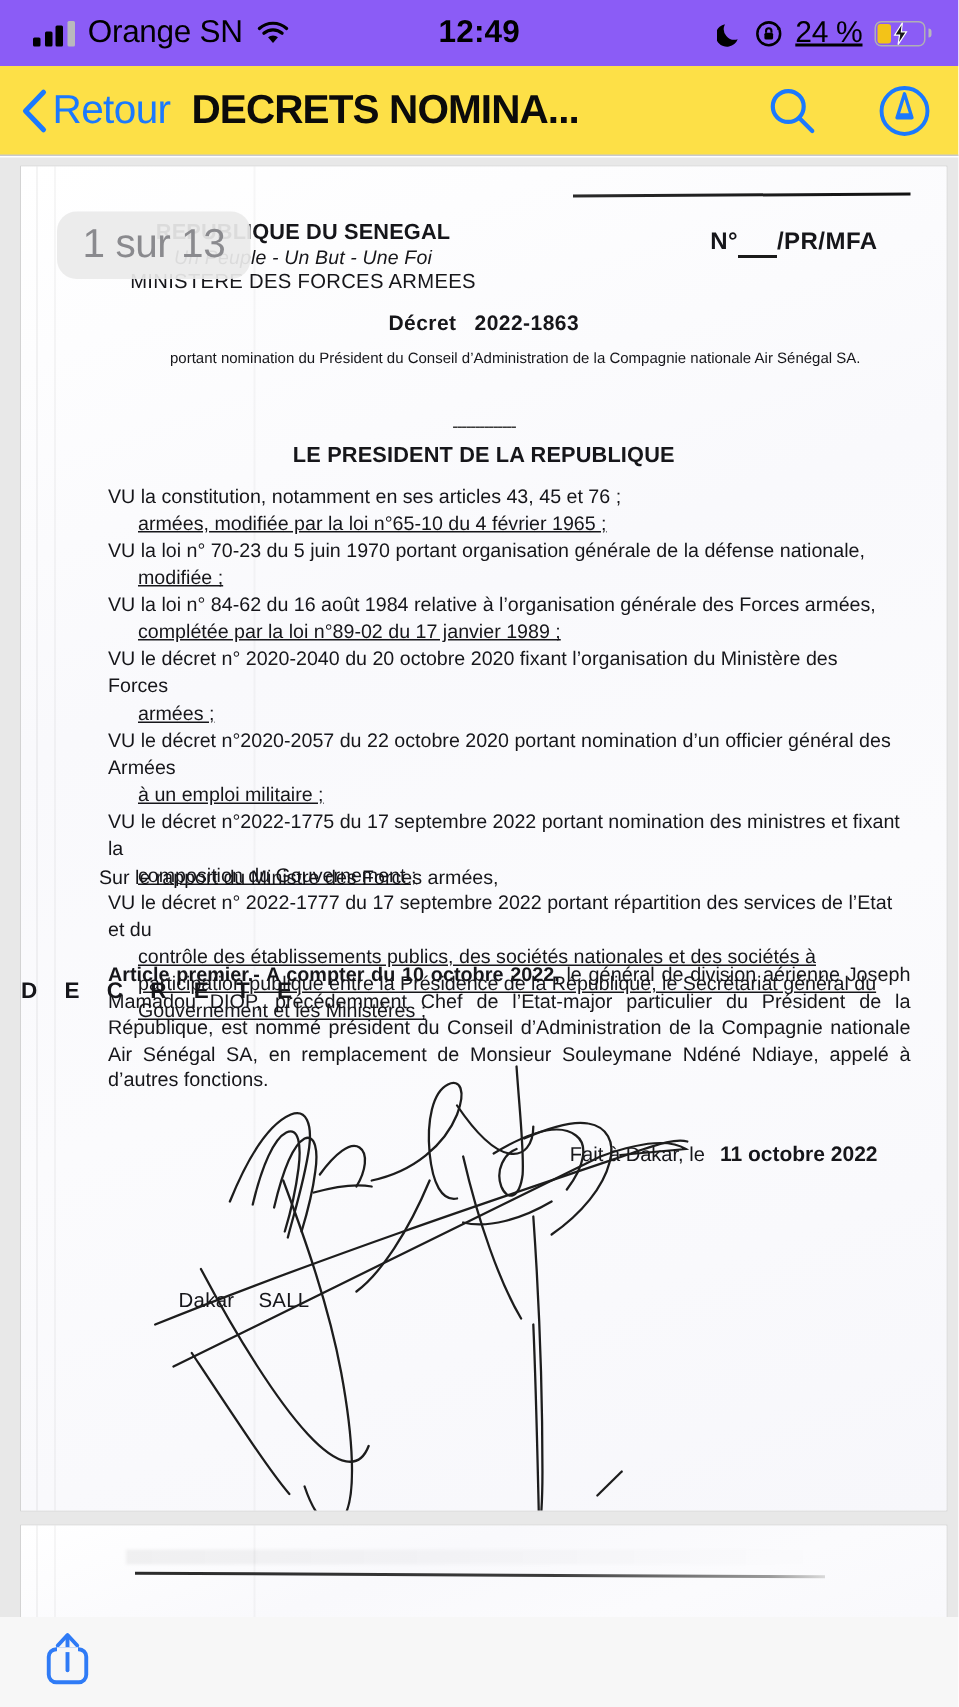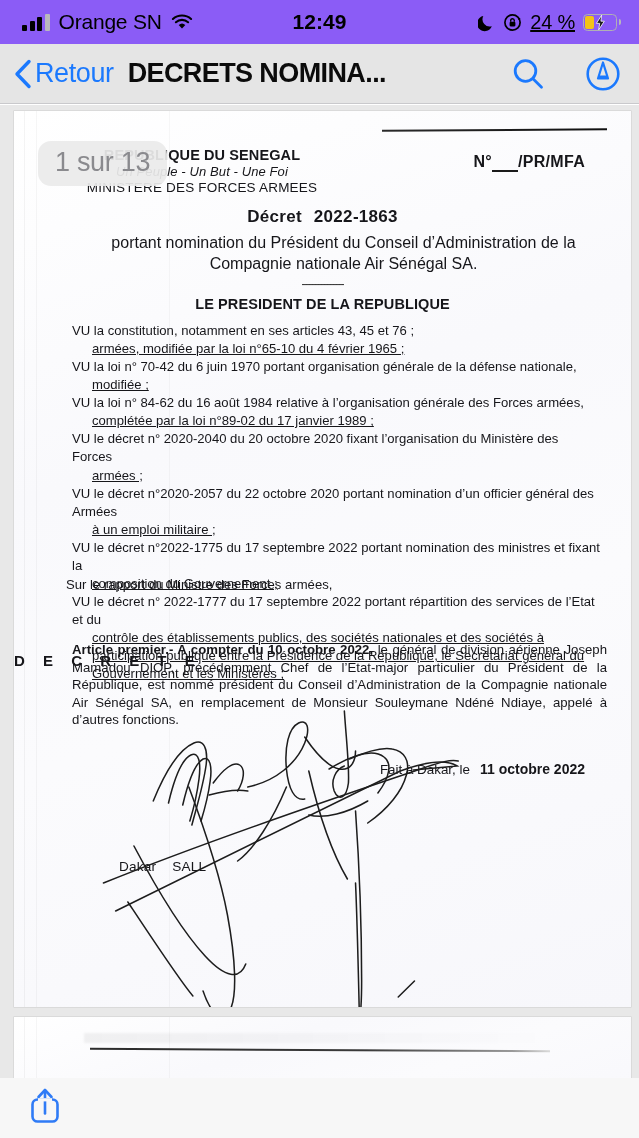--- a/index.html
+++ b/index.html
@@ -49,21 +49,21 @@
     position:absolute; right:-3.5px; top:5px; width:2px; height:6px;
     background:#B8B8BC; border-radius:0 2px 2px 0;
   }
   .battery .bolt{
     position:absolute; left:9px; top:-1px; width:17px; height:19px;
   }
 
   
   .nav-bar{
     height:60px; width:100%;
-    background:#e5e5e5;
+    background:#fde047;
     display:flex; align-items:center;
     padding:0 18px 0 14px;
     border-bottom:1px solid #C9C9CC;
     position:relative;
   }
   .back-btn{ display:flex; align-items:center; gap:3px; cursor:pointer; }
   .chev-back{ width:18px; height:30px; flex:none; }
   .back-label{
     font-size:27px; color:#1B79FE; letter-spacing:-0.4px;
   }
@@ -119,26 +119,26 @@
   .hdr-motto{ font-size:13px; font-style:italic; letter-spacing:0.1px; }
   .hdr-ministry{ font-size:13.5px; font-weight:400; letter-spacing:0.2px; margin-top:1px;}
   .hdr-right{
     position:absolute; right:46px; top:42px;
     font-size:16px; font-weight:700; letter-spacing:0.3px;
   }
   .hdr-right u{ text-decoration:none; border-bottom:2px solid #1a1a1a; padding:0 13px; }
 
   .decret-no{
     position:absolute; left:0; right:0; top:96px;
-    text-align:center; font-size:17px; font-weight:700; letter-spacing:0.3px;
+    text-align:center; font-size:14px; font-weight:700; letter-spacing:0.3px;
   }
   .decret-no .gap{ display:inline-block; width:12px; }
   .objet{
     position:absolute; left:88px; right:46px; top:122px;
-    text-align:center; font-size:16px; line-height:1.3;
+    text-align:center; font-size:10px; line-height:1.3;
   }
   .tiret{
     position:absolute; left:0; right:0; top:166px;
     text-align:center; font-size:12px; letter-spacing:-1px; color:#2a2a2a;
   }
   .president{
     position:absolute; left:0; right:0; top:185px;
     text-align:center; font-size:14.5px; font-weight:700; letter-spacing:0.1px;
   }
 
@@ -319,21 +319,21 @@
       <div class="president">LE PRESIDENT DE LA REPUBLIQUE</div>
 
       <div class="vus">
         <div class="vu">
           <span>VU la constitution, notamment en ses articles 43, 45 et 76 ;</span>
         </div>
         <div class="vu">
           <span class="cont">armées, modifiée par la loi n°65-10 du 4 février 1965 ;</span>
         </div>
         <div class="vu">
-          <span>VU la loi n° 70-42 du 6 juin 1970 portant organisation générale de la défense nationale,</span>
+          <span>VU la loi n° 70-23 du 5 juin 1970 portant organisation générale de la défense nationale,</span>
           <span class="cont">modifiée ;</span>
         </div>
         <div class="vu">
           <span>VU la loi n° 84-62 du 16 août 1984 relative à l’organisation générale des Forces armées,</span>
           <span class="cont">complétée par la loi n°89-02 du 17 janvier 1989 ;</span>
         </div>
         <div class="vu">
           <span>VU le décret n° 2020-2040 du 20 octobre 2020 fixant l’organisation du Ministère des Forces</span>
           <span class="cont">armées ;</span>
         </div>

